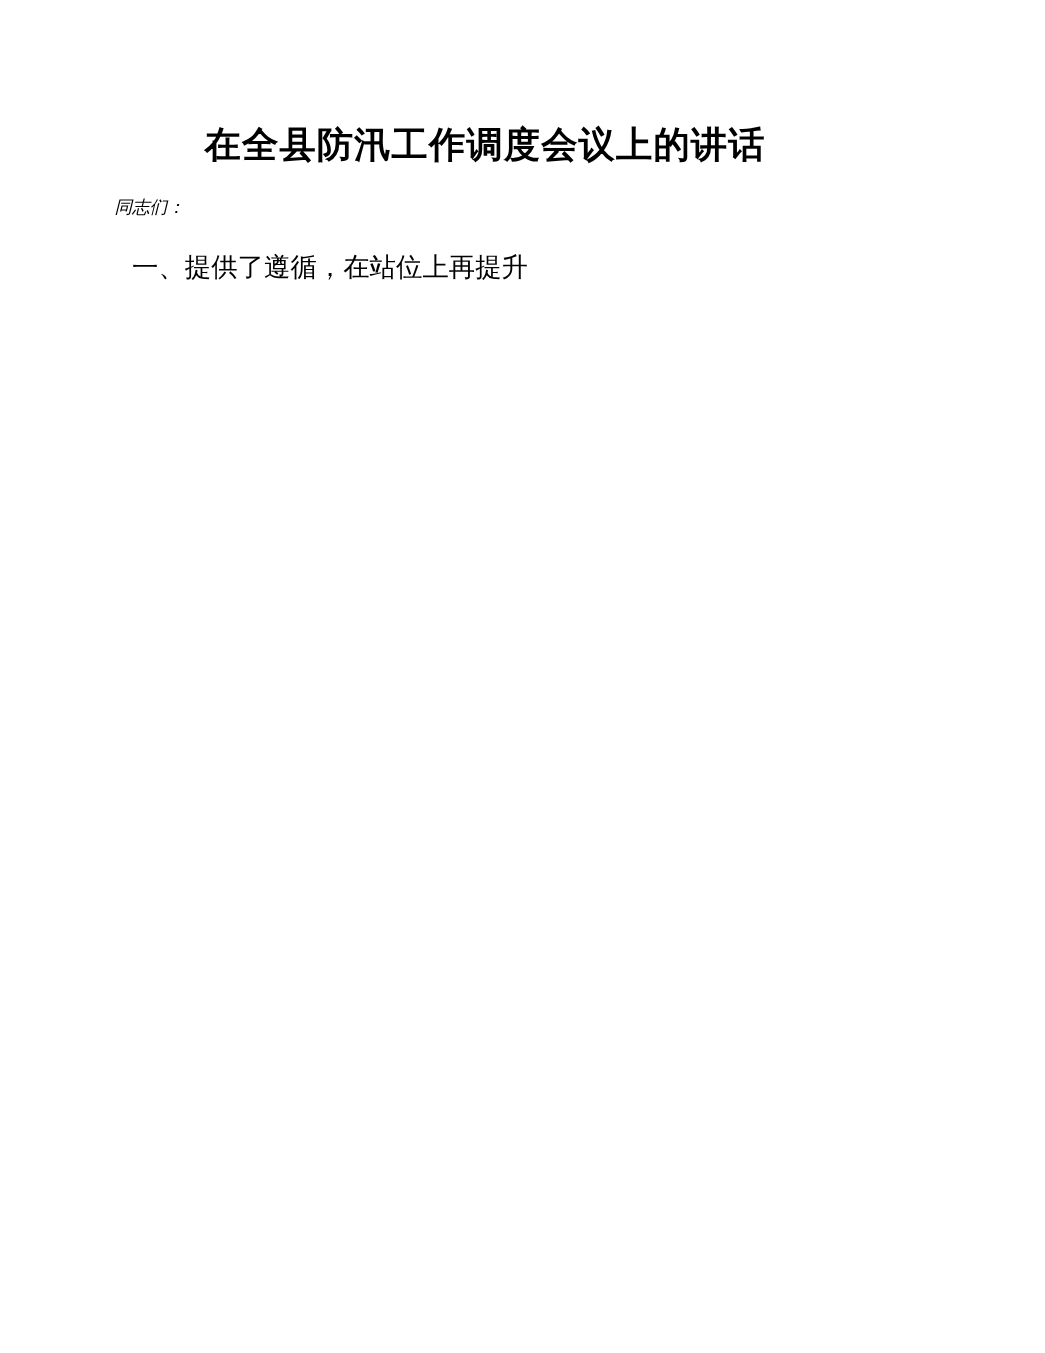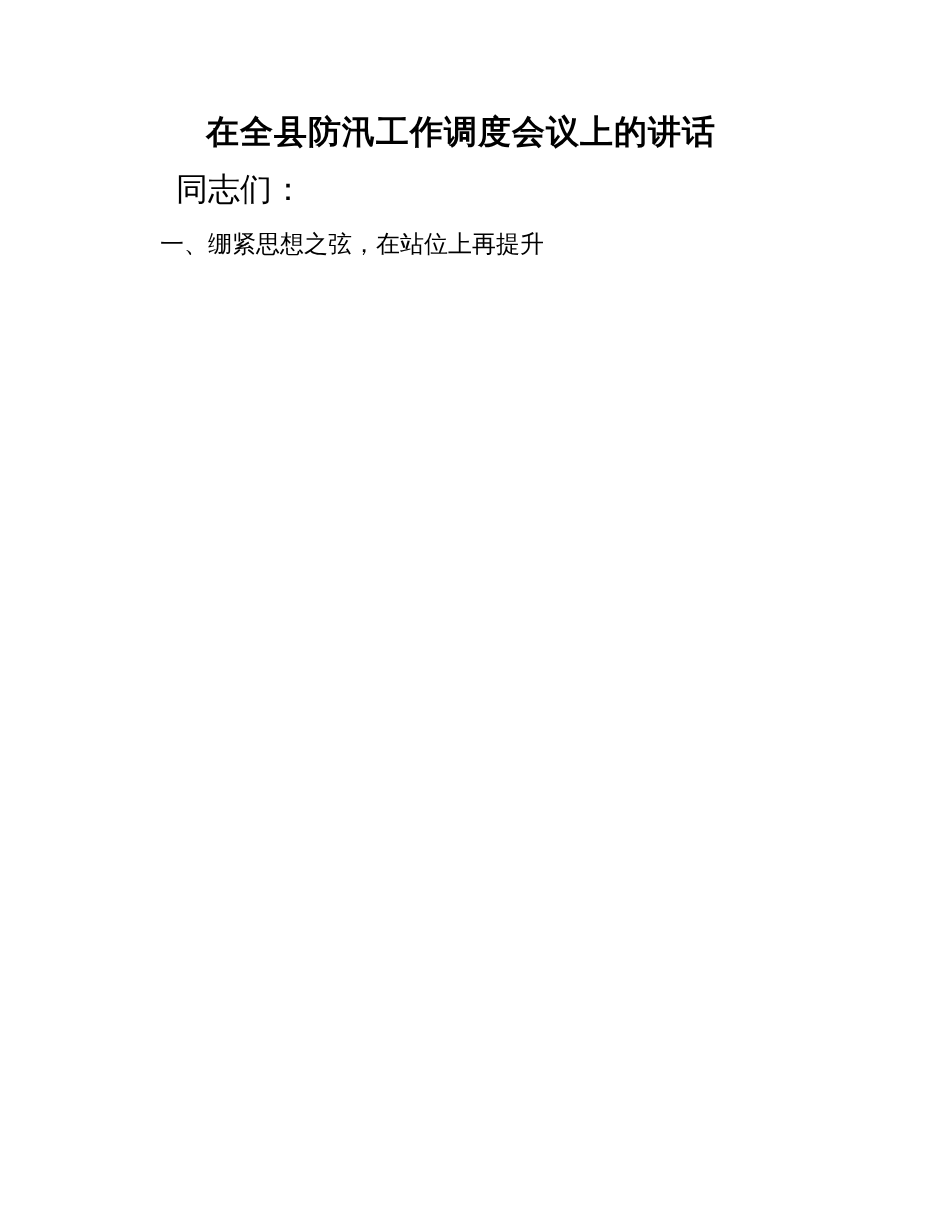--- a/index.html
+++ b/index.html
@@ -5,40 +5,41 @@
   html, body {
     margin: 0;
     padding: 0;
     background: #ffffff;
   }
   .page {
     position: relative;
     width: 950px;
     height: 1230px;
     box-sizing: border-box;
-    padding: 108px 140px 0 112px;
+    padding: 108px 140px 0 72px;
     background: #ffffff;
     color: #000000;
     font-family: "Liberation Serif", "DejaVu Serif", serif;
     overflow: hidden;
   }
   .doc-title {
     margin: 0;
     font-family: "Liberation Sans", "DejaVu Sans", sans-serif;
     font-weight: 700;
     font-size: 33px;
     line-height: 48px;
     text-align: center;
     letter-spacing: 1px;
   }
   .salutation {
     margin: 12px 0 0 0;
-    font-size: 32px;
+    font-size: 16px;
     line-height: 43px;
     text-indent: 2em;
+    font-style: italic;
   }
   .body-para {
     margin: 12px 0 0 0;
     font-size: 24px;
     line-height: 43px;
     text-indent: 2em;
     text-align: justify;
   }
   .heading-para {
     margin: 12px 0 0 0;
@@ -49,16 +50,16 @@
 </style>
 </head>
 <body>
 
 <div class="page">
   <h1 class="doc-title">在全县防汛工作调度会议上的讲话</h1>
 
   <p class="salutation">同志们：</p>
 
 
-  <p class="heading-para">一、绷紧思想之弦，在站位上再提升</p>
+  <p class="heading-para">一、提供了遵循，在站位上再提升</p>
 
 
 </div>
 
 </body></html>

